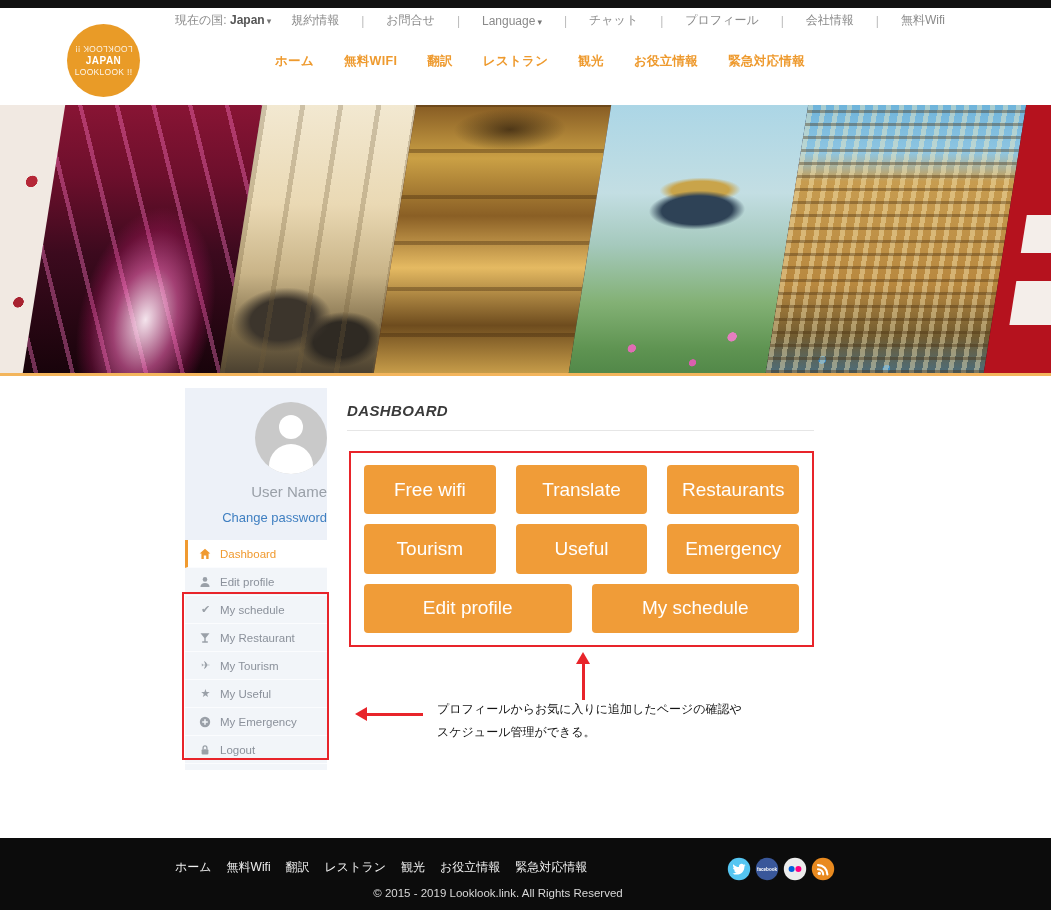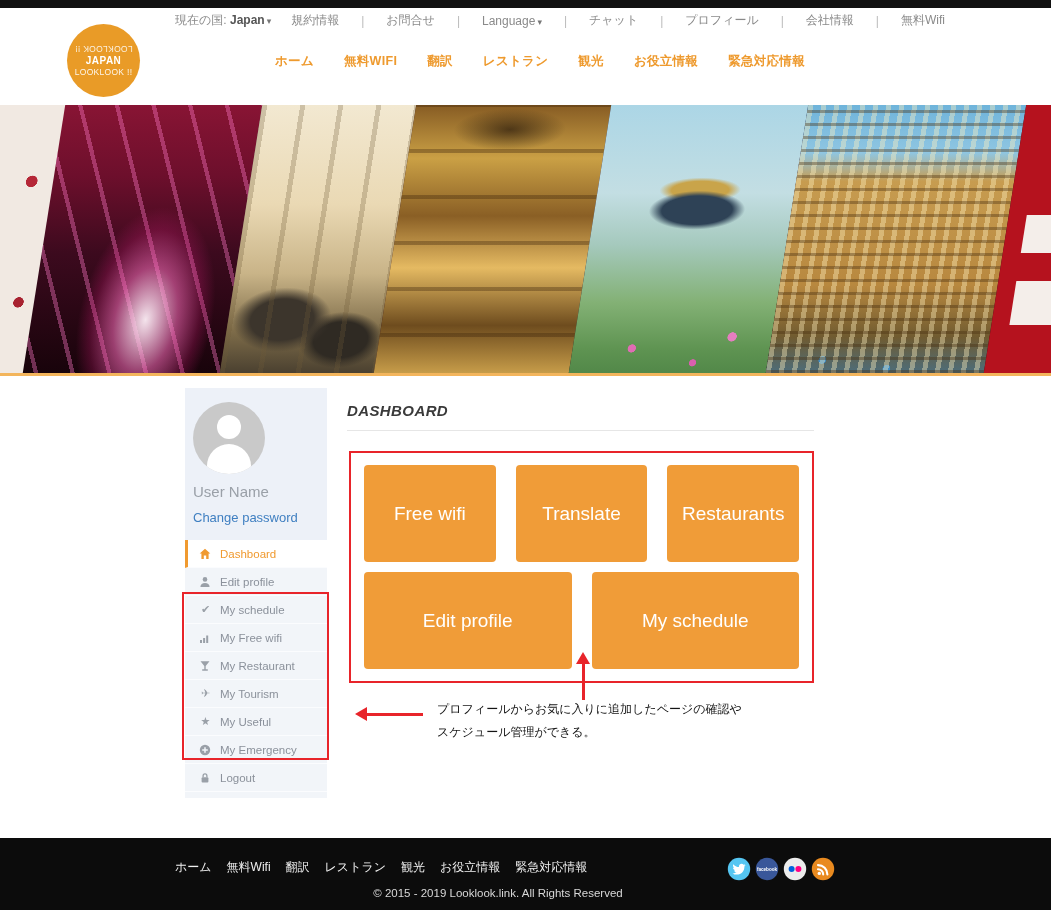--- a/index.html
+++ b/index.html
@@ -71,21 +71,21 @@
       radial-gradient(circle 6px at 25% 92%, #3f8cc4 60%, transparent 68%),
       radial-gradient(circle 6px at 55% 95%, #3f8cc4 60%, transparent 68%),
       linear-gradient(180deg, #68b0d9 0%, #8fc6e2 20%, #c79c50 30%, #b8883f 66%, #705b30 84%, #42718f 100%); }
   .seg-redsign { left:1005px; width:110px; background:#b5121e; }
   .seg-redsign::before { content:""; position:absolute; left:18px; top:120px; width:70px; height:38px; background:#f4eeea; }
   .seg-redsign::after  { content:""; position:absolute; left:18px; top:186px; width:70px; height:44px; background:#f4eeea; }
   .hero-border { position:absolute; left:0; top:373px; width:1051px; height:3px; background:#f3b55c; }
 
   
   .sidebar { position:absolute; left:185px; top:388px; width:142px; background:#f2f5f9; padding-bottom:6px; }
-  .profile { height:152px; background:#edf1f8; display:flex; flex-direction:column; align-items:flex-start;padding-left:8px; }
+  .profile { height:152px; background:#edf1f8; display:flex; flex-direction:column; align-items:flex-end;padding-left:8px; }
   .avatar { position:relative; width:72px; height:72px; border-radius:50%; background:#c9c9c9; margin-top:14px; overflow:hidden; }
   .avatar::before { content:""; position:absolute; left:24px; top:13px; width:24px; height:24px; border-radius:50%; background:#fff; }
   .avatar::after  { content:""; position:absolute; left:14px; top:42px; width:44px; height:44px; border-radius:50%; background:#fff; }
   .user-name { font-size:15px; color:#9aa0a8; margin-top:9px; }
   .chg-pass  { font-size:13px; color:#3f7fc1; margin-top:10px; cursor:pointer; }
 
   .menu { display:flex; flex-direction:column; }
   .menu-item { height:28px; display:flex; align-items:center; padding-left:14px; gap:8px;
                font-size:11.5px; color:#8b919b; border-bottom:1px solid #fbfcfe; cursor:pointer; }
   .menu-item .mi { width:13px; text-align:center; font-size:11px; color:#9aa0a8; line-height:1; flex:0 0 13px; }
@@ -94,21 +94,21 @@
   .menu-item.active .mi { color:#f09a30; }
 
   .red-rect-sidebar { position:absolute; left:182px; top:592px; width:147px; height:168px;
                       border:2px solid #e8242a; pointer-events:none; }
 
   
   .page-title { position:absolute; left:347px; top:402px; font-size:15px; font-weight:bold; font-style:italic;
                 color:#3a3a3a; letter-spacing:.4px; }
   .title-rule { position:absolute; left:347px; top:430px; width:467px; height:1px; background:#e6e6e6; }
 
-  .grid-box { position:absolute; left:349px; top:451px; width:465px; height:232px; border:2px solid #e8242a;
+  .grid-box { position:absolute; left:349px; top:451px; width:465px; height:196px; border:2px solid #e8242a;
               display:flex; flex-direction:column; gap:10px; padding:12px 13px; }
   .btn-row { display:flex; gap:20px; flex:1; }
   .dash-btn { flex:1; background:#f09c38; border:none; border-radius:4px; color:#fff; font-size:19px;
               font-family:"Liberation Sans", sans-serif; display:flex; align-items:center; justify-content:center; cursor:pointer; }
 
   
   .arrow-up { position:absolute; left:576px; top:652px; width:15px; height:48px; pointer-events:none; }
   .arrow-up .head { position:absolute; left:0; top:0; width:0; height:0;
                     border-left:7.5px solid transparent; border-right:7.5px solid transparent; border-bottom:12px solid #e8242a; }
   .arrow-up .shaft { position:absolute; left:6px; top:11px; width:3px; height:37px; background:#e8242a; }
@@ -208,30 +208,20 @@
         </span>
         <span>Edit profile</span>
       </div>
       <div class="menu-item">
         <span class="mi">✔</span>
         <span>My schedule</span>
       </div>
       <div class="menu-item">
         <span class="mi">
           <svg width="12" height="12" viewBox="0 0 12 12">
-              <rect x="1" y="8" width="2" height="3" fill="#9aa0a8"></rect>
-              <rect x="4.1" y="6" width="2" height="5" fill="#9aa0a8"></rect>
-              <rect x="7.2" y="3.5" width="2" height="7.5" fill="#9aa0a8"></rect>
-            </svg>
-        </span>
-        <span>My Free wifi</span>
-      </div>
-      <div class="menu-item">
-        <span class="mi">
-          <svg width="12" height="12" viewBox="0 0 12 12">
               <path d="M1.5 1.2h9L6.7 6v3.3h2.1v1.5H3.2V9.3h2.1V6Z" fill="#9aa0a8"></path>
             </svg>
         </span>
         <span>My Restaurant</span>
       </div>
       <div class="menu-item">
         <span class="mi">✈</span>
         <span>My Tourism</span>
       </div>
       <div class="menu-item">
@@ -261,20 +251,25 @@
   <div class="red-rect-sidebar"></div>
 
   <div class="page-title">DASHBOARD</div>
   <div class="title-rule"></div>
 
   <div class="grid-box">
     <div class="btn-row">
       <button class="dash-btn">Free wifi</button>
       <button class="dash-btn">Translate</button>
       <button class="dash-btn">Restaurants</button>
+    </div>
+    <div class="btn-row">
+      <button class="dash-btn">Tourism</button>
+      <button class="dash-btn">Useful</button>
+      <button class="dash-btn">Emergency</button>
     </div>
     <div class="btn-row">
       <button class="dash-btn">Edit profile</button>
       <button class="dash-btn">My schedule</button>
     </div>
   </div>
 
   <div class="arrow-up">
     <div class="head"></div>
       <div class="shaft"></div>

